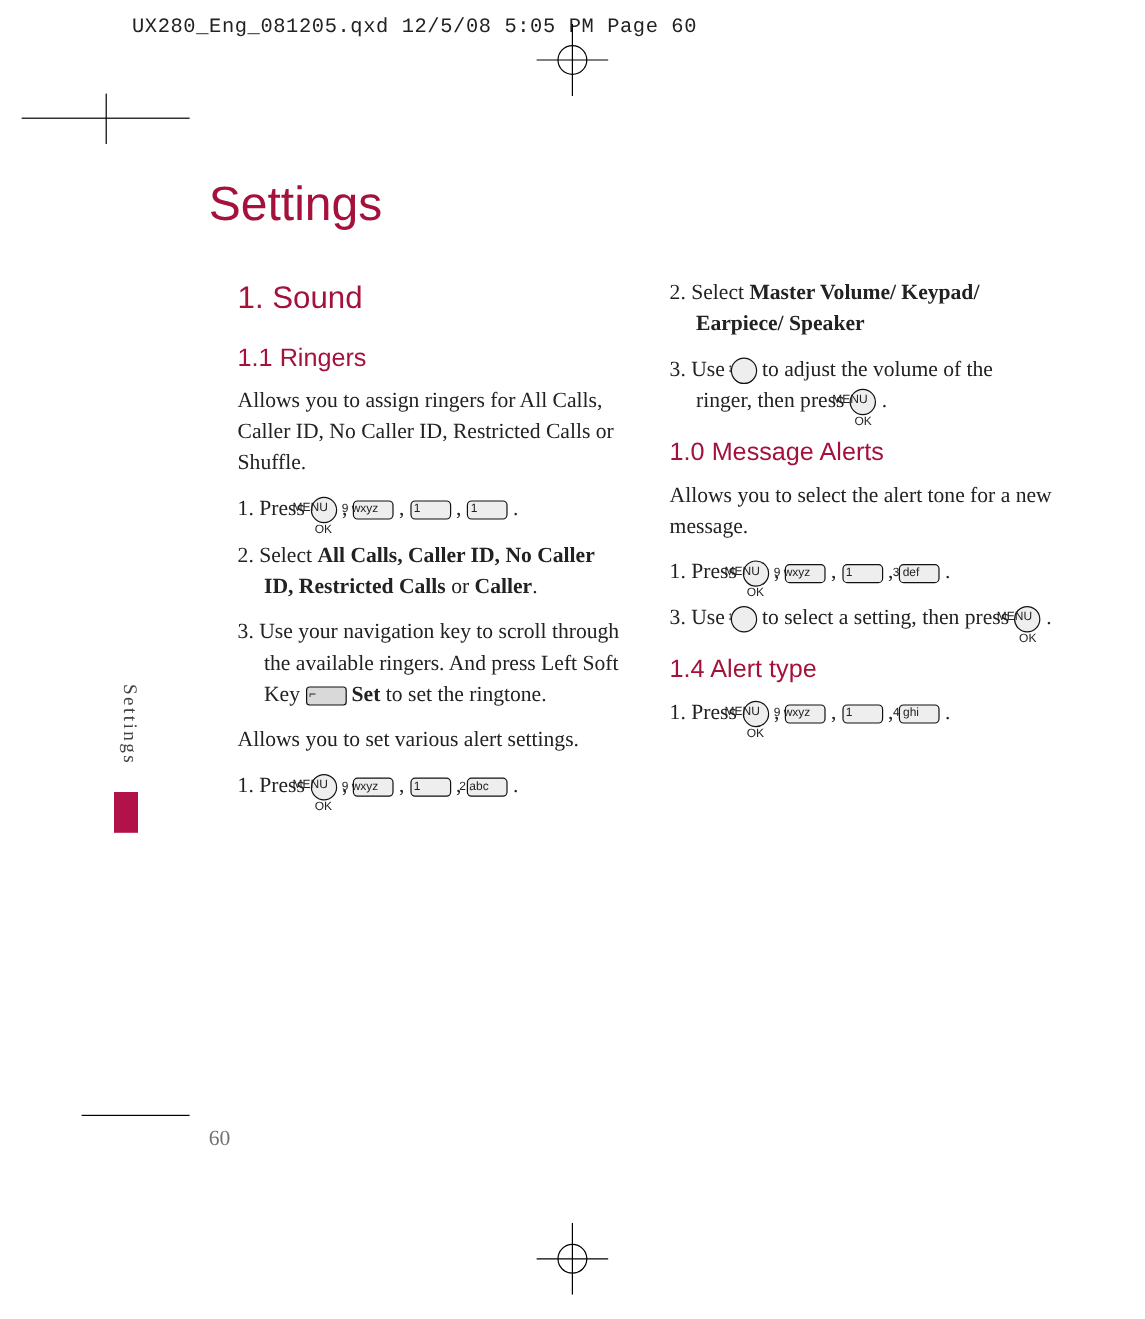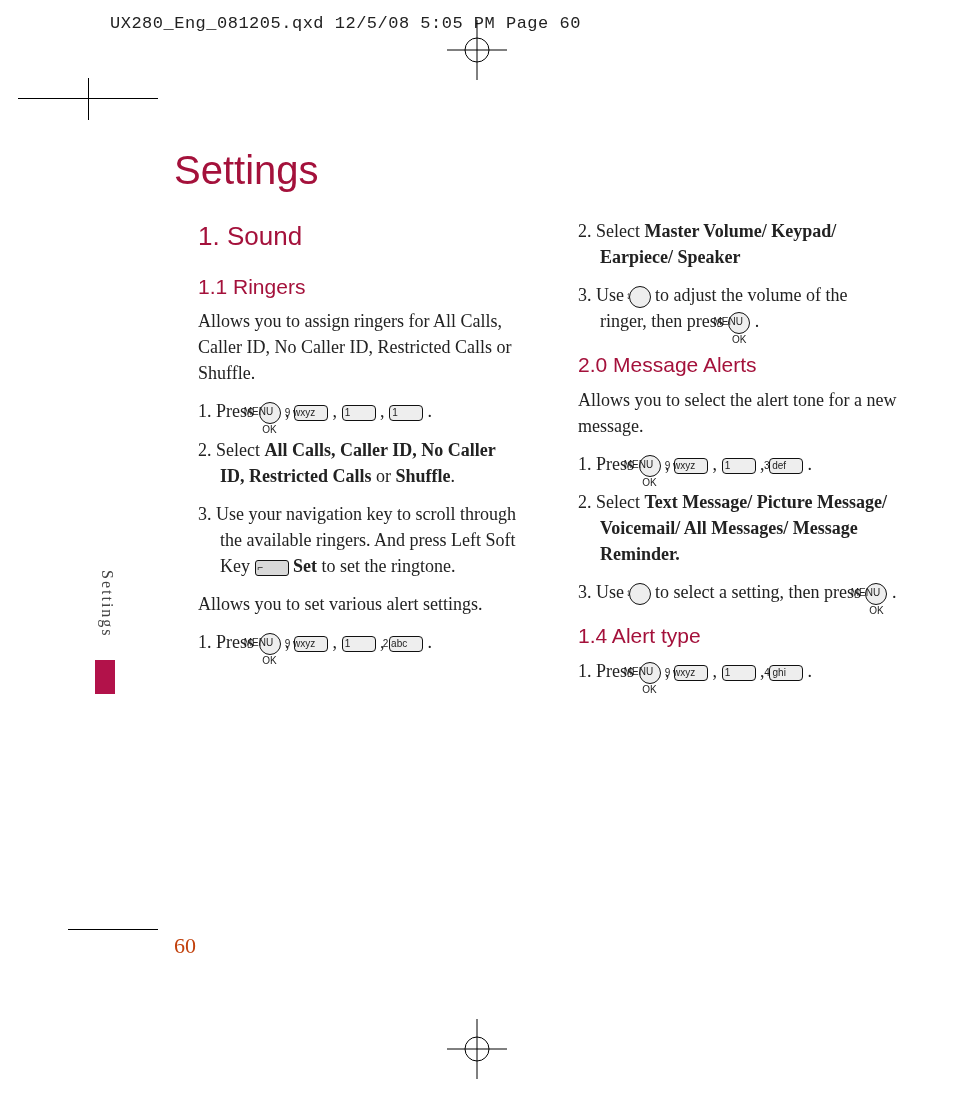--- a/index.html
+++ b/index.html
@@ -8,27 +8,27 @@
   .reg-top{position:absolute;top:20px;left:0;right:0;display:flex;justify-content:center;pointer-events:none;}
   .reg-bottom{position:absolute;bottom:20px;left:0;right:0;display:flex;justify-content:center;pointer-events:none;}
   .crop-top{position:absolute;top:78px;left:18px;width:140px;height:42px;}
   .crop-top:before{content:"";position:absolute;left:0;top:20px;width:140px;height:1px;background:#000;}
   .crop-top:after{content:"";position:absolute;left:70px;top:0;width:1px;height:42px;background:#000;}
   .crop-bot{position:absolute;bottom:148px;left:68px;width:90px;height:42px;}
   .crop-bot:before{content:"";position:absolute;left:0;top:20px;width:90px;height:1px;background:#000;}
   .title{position:absolute;top:148px;left:174px;font-size:40px;font-weight:300;color:#a4113b;font-family:Arial,Helvetica,sans-serif;}
   .side-tab{position:absolute;left:98px;top:570px;writing-mode:vertical-rl;font-size:16px;letter-spacing:2px;color:#444;}
   .side-bar{position:absolute;left:95px;top:660px;width:20px;height:34px;background:#b2124a;}
-  .cols{position:absolute;top:218px;left:198px;width:700px;display:flex;gap:40px;justify-content:space-between;}
+  .cols{position:absolute;top:230px;left:198px;width:700px;display:flex;gap:40px;}
   .col{width:320px;font-size:18px;line-height:1.45;}
   h2.sec{color:#a4113b;font-size:26px;font-weight:400;margin:0 0 6px 0;font-family:Arial,Helvetica,sans-serif;}
   h3.sub{color:#a4113b;font-size:21px;font-weight:400;margin:16px 0 6px 0;font-family:Arial,Helvetica,sans-serif;}
   p{margin:0 0 12px 0;}
   .step{margin:0 0 12px 0;padding-left:22px;text-indent:-22px;}
-  .pagenum{position:absolute;left:174px;bottom:140px;font-size:22px;color:#c2410c;}
+  .pagenum{position:absolute;left:174px;bottom:140px;font-size:18px;color:#737373;}
   .key{display:inline-block;vertical-align:middle;border:1px solid #111;border-radius:4px;padding:0 4px;font-size:10px;line-height:14px;background:#eee;font-family:Arial,sans-serif;min-width:24px;text-align:center;}
   .key.round{border-radius:50%;width:20px;height:20px;padding:0;line-height:18px;min-width:0;}
   .key.soft{border-radius:3px;background:#d9d9d9;}
   .bold{font-weight:700;}
   svg.reg{width:60px;height:60px;}
 </style>
 </head>
 <body>
 
 <div class="page">
@@ -60,21 +60,21 @@
 
       <p class="step">
         <span>1. Press </span>
         <span class="key round">MENU OK</span> ,
         <span class="key">9 wxyz</span> ,
         <span class="key">1 </span> ,
         <span class="key">1 </span> .
       </p>
 
       <p class="step">
-        <span>2. Select </span><span class="bold">All Calls, Caller ID, No Caller ID, Restricted Calls</span><span> or </span><span class="bold">Shuffle</span><span>.</span>
+        <span>2. Select </span><span class="bold">All Calls, Caller ID, No Caller ID, Restricted Calls</span><span> or </span><span class="bold">Caller</span><span>.</span>
       </p>
 
       <p class="step">
         <span>3. Use your navigation key to scroll through the available ringers. And press Left Soft Key </span>
         <span class="key soft">⌐</span>
         <span class="bold">Set</span>
         <span> to set the ringtone.</span>
       </p>
 
       <p>Allows you to set various alert settings.</p>
@@ -94,34 +94,31 @@
       </p>
 
       <p class="step">
         <span>3. Use </span>
         <span class="key round">↕</span>
         <span> to adjust the volume of the ringer, then press </span>
         <span class="key round">MENU OK</span>
         <span> .</span>
       </p>
 
-      <h3 class="sub">2.0 Message Alerts</h3>
+      <h3 class="sub">1.0 Message Alerts</h3>
       <p>Allows you to select the alert tone for a new message.</p>
 
       <p class="step">
         <span>1. Press </span>
         <span class="key round">MENU OK</span> ,
         <span class="key">9 wxyz</span> ,
         <span class="key">1 </span> ,
         <span class="key">3 def</span> .
       </p>
 
-      <p class="step">
-        <span>2. Select </span><span class="bold">Text Message/ Picture Message/ Voicemail/ All Messages/ Message Reminder.</span>
-      </p>
 
       <p class="step">
         <span>3. Use </span>
         <span class="key round">↕</span>
         <span> to select a setting, then press </span>
         <span class="key round">MENU OK</span>
         <span>.</span>
       </p>
 
       <h3 class="sub">1.4 Alert type</h3>

